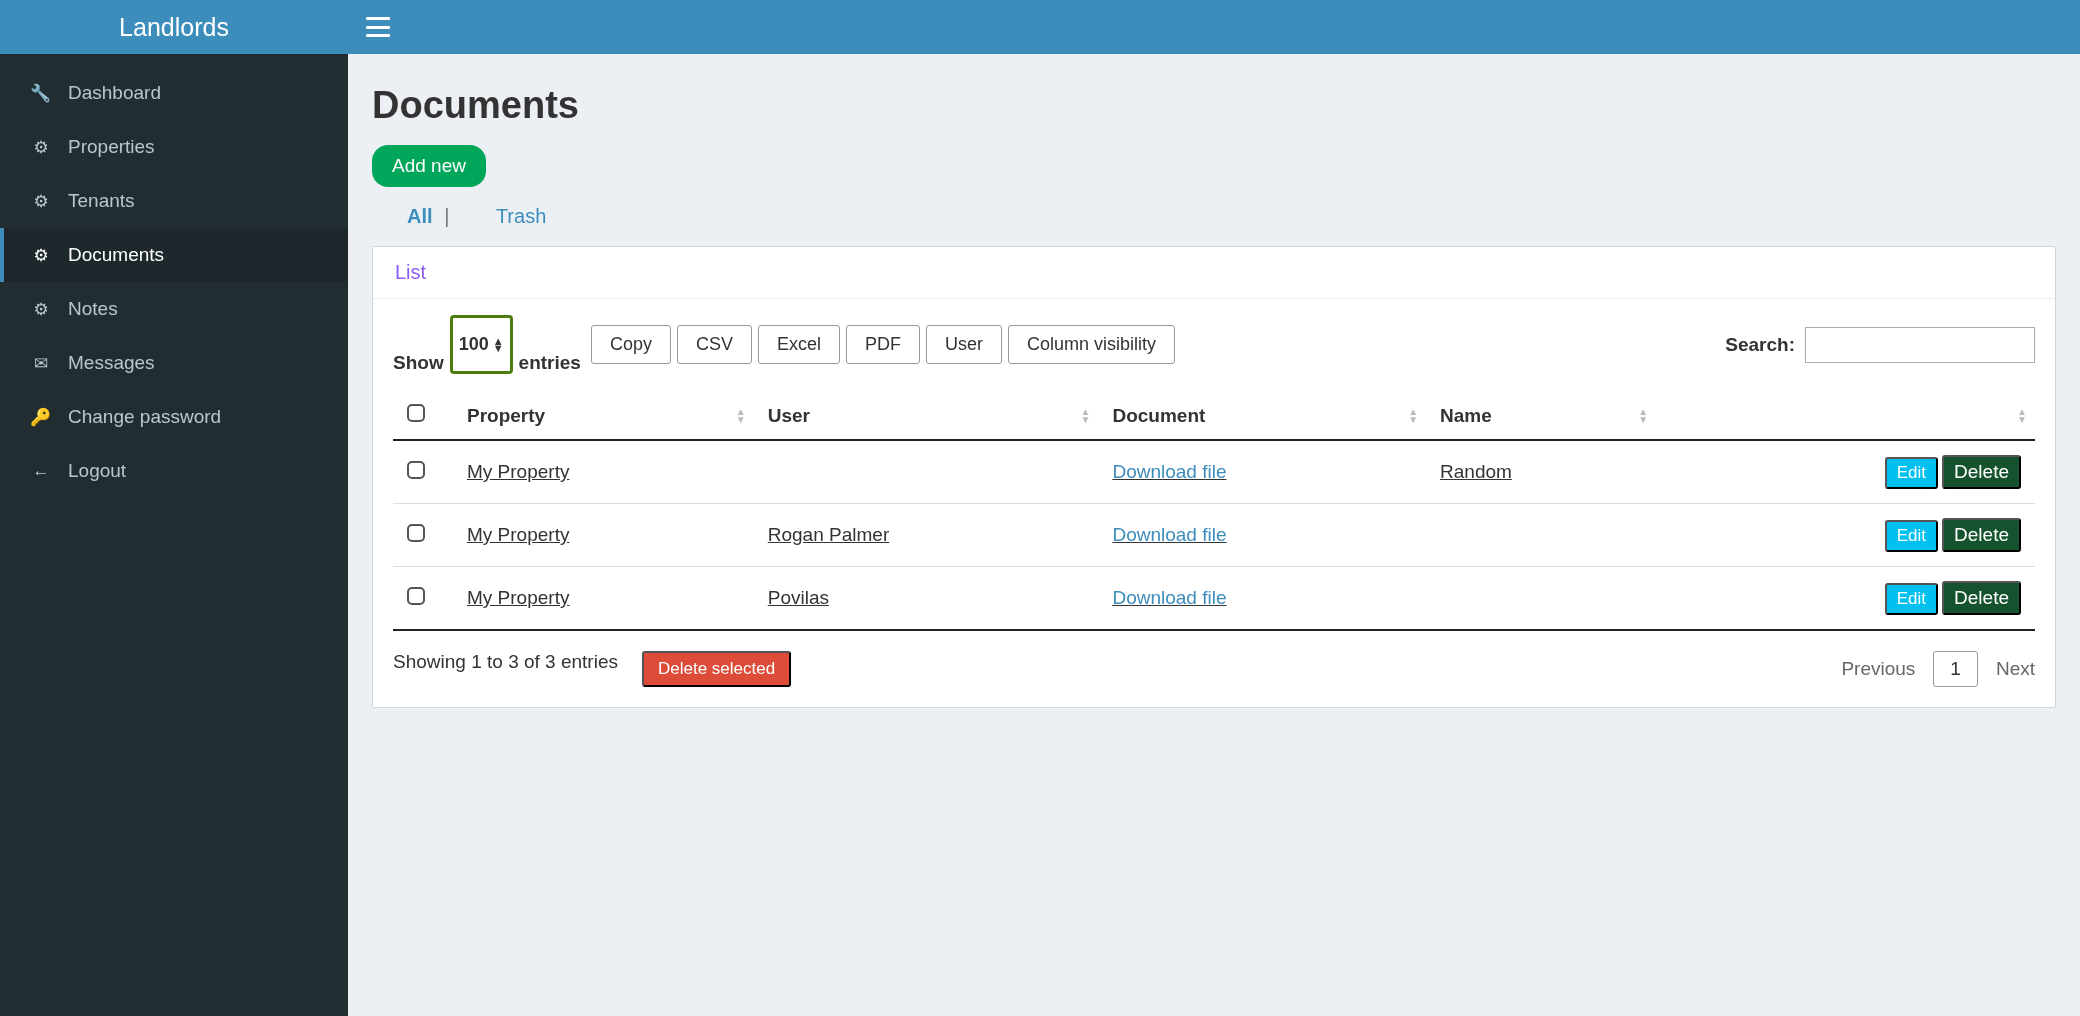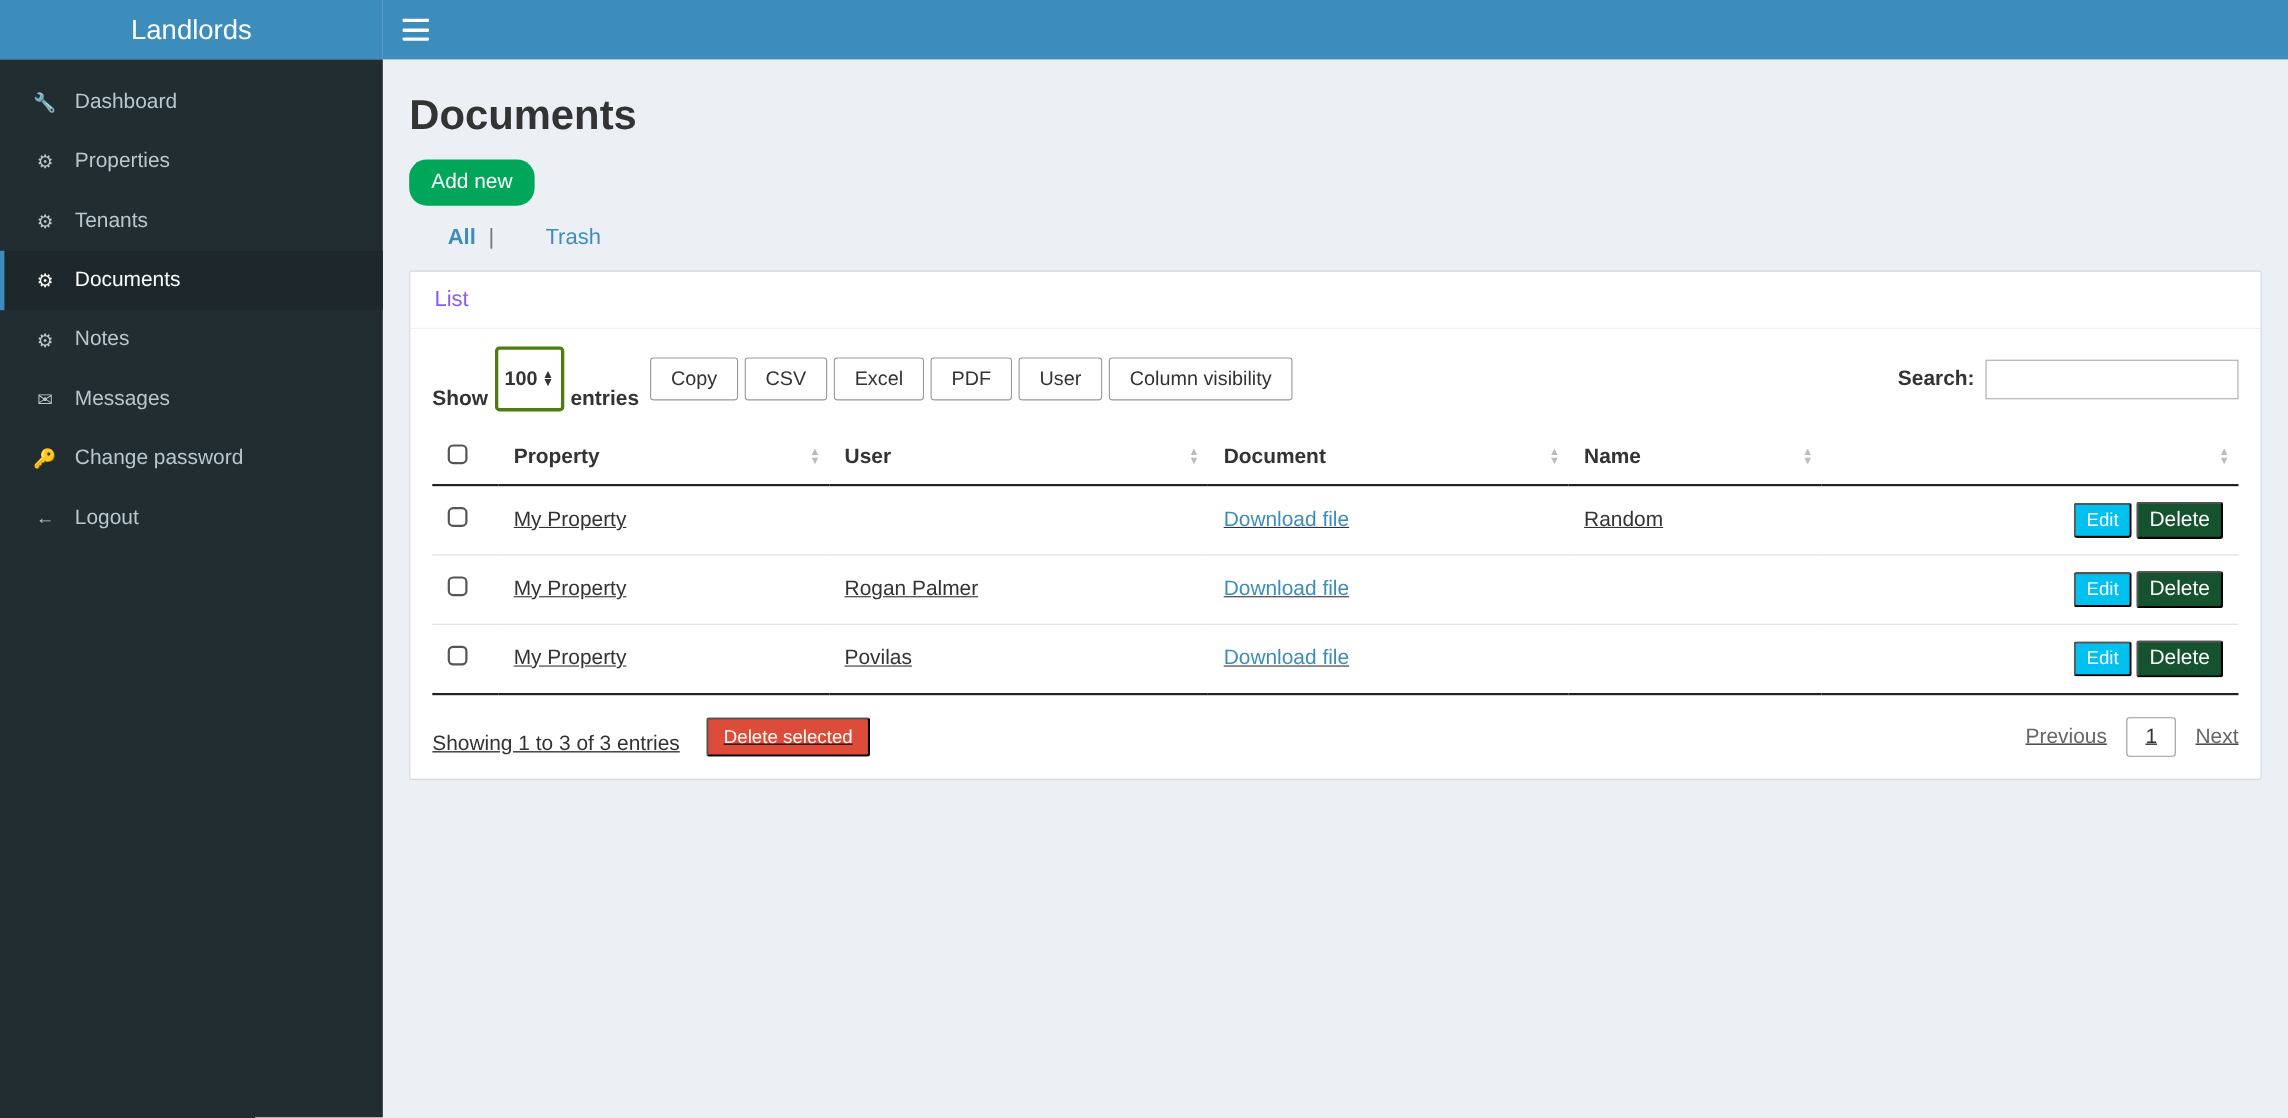--- a/index.html
+++ b/index.html
@@ -47,21 +47,21 @@
   .search-wrap input { border:1px solid #aaa; height:36px; width:230px; padding:4px 8px; font-size:16px; }
 
   table.data { width:100%; border-collapse:collapse; margin-top:18px; }
   table.data thead th { text-align:left; font-size:19px; font-weight:700; color:#333; padding:12px 14px; border-bottom:2px solid #222; position:relative; }
   table.data thead th .sorter { position:absolute; right:8px; top:50%; transform:translateY(-50%); display:flex; flex-direction:column; font-size:10px; color:#bbb; line-height:8px; }
   table.data tbody td { padding:14px 14px; border-top:1px solid #ddd; font-size:19px; color:#333;text-decoration:underline; }
   table.data tbody tr:last-child td { border-bottom:2px solid #222; }
   table.data a.link { color:#3c8dbc; text-decoration:none; }
   .chk { width:18px; height:18px; border:2px solid #555; border-radius:5px; display:inline-block; cursor:pointer; }
 
-  .footer-row { display:flex; align-items:flex-end; margin-top:20px;text-decoration:underline; }
+  .footer-row { display:flex; align-items:flex-start; margin-top:20px; }
   .info-text { font-size:19px; color:#333; margin-right:24px; }
   .pagination { margin-left:auto; display:flex; align-items:center; gap:18px; font-size:19px; color:#666; }
   .pagination .page-num { border:1px solid #999; border-radius:3px; padding:6px 16px; color:#333; }
 </style>
 </head>
 <body>
 
 <div class="topbar">
   <div class="brand">Landlords</div>
   <div class="right">

